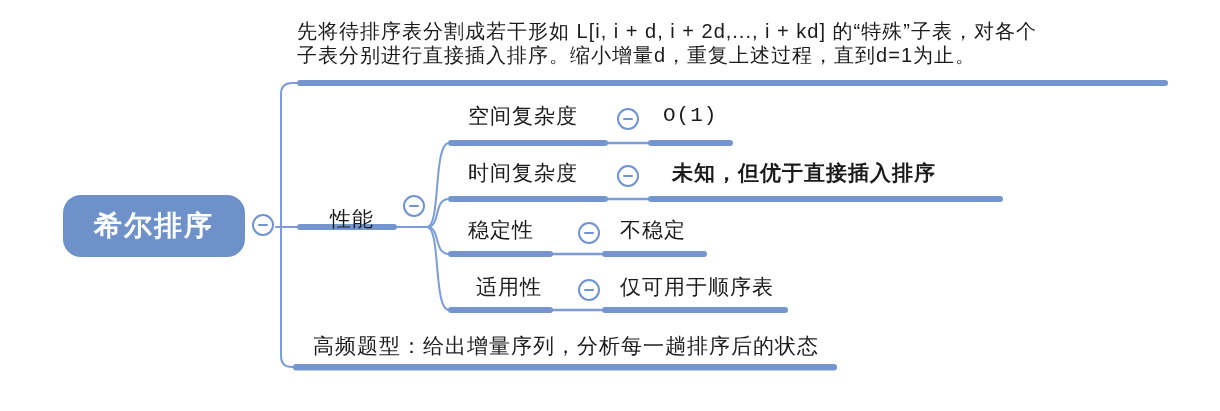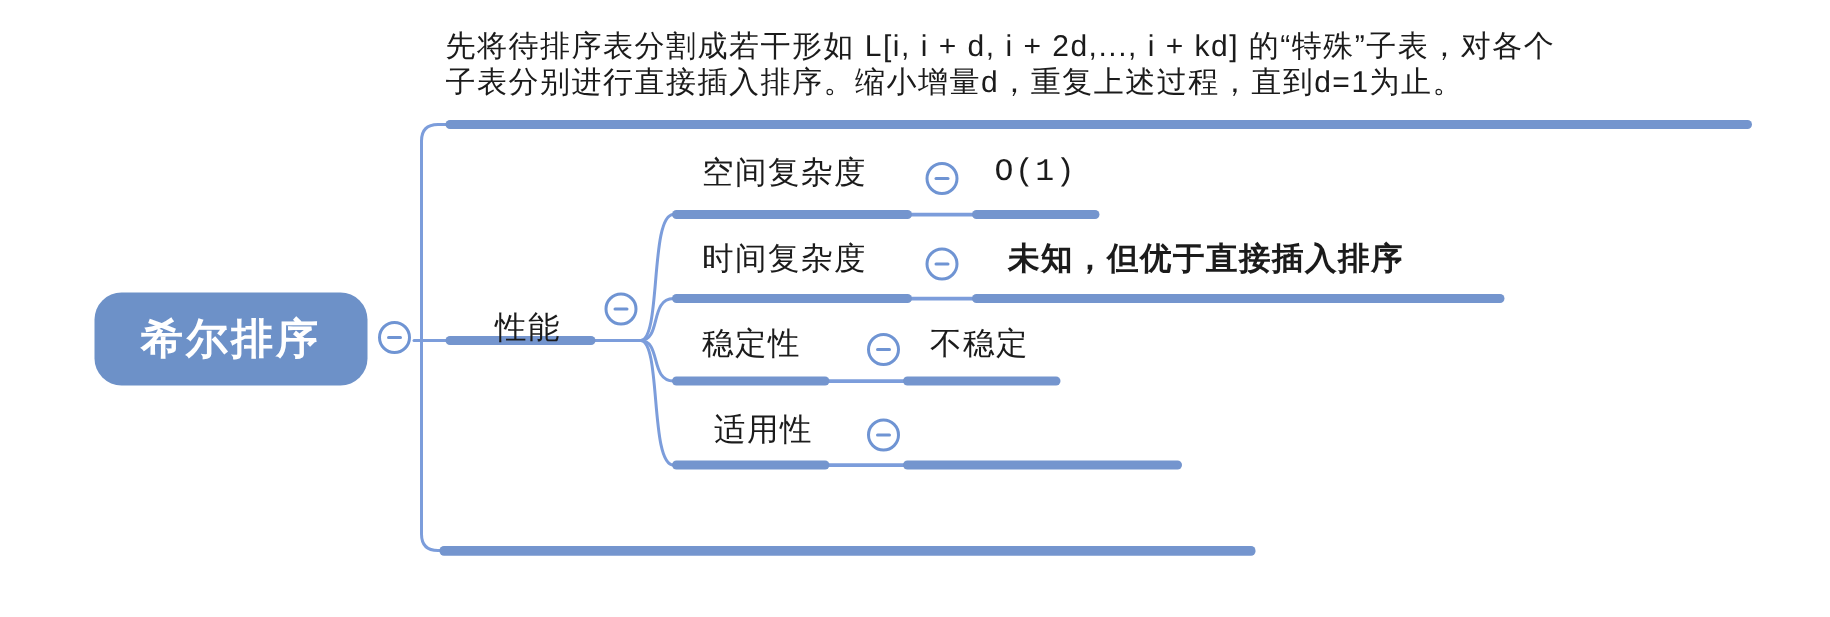--- a/index.html
+++ b/index.html
@@ -99,15 +99,17 @@
   <div class="abs node-text" style="left:468px;top:218px;">稳定性</div>
   <div class="abs collapse c-r3">
     <span class="dash"></span>
   </div>
   <div class="abs node-text" style="left:620px;top:218px;">不稳定</div>
 
   <div class="abs node-text" style="left:444px;top:275px;margin-left:32px;">适用性</div>
   <div class="abs collapse c-r4">
     <span class="dash"></span>
   </div>
+  <div class="abs node-text" style="left:620px;top:275px;">仅可用于顺序表</div>
 
+  <div class="abs node-text" style="left:313px;top:334px;">高频题型：给出增量序列，分析每一趟排序后的状态</div>
 
 </div>
 
 </body></html>

